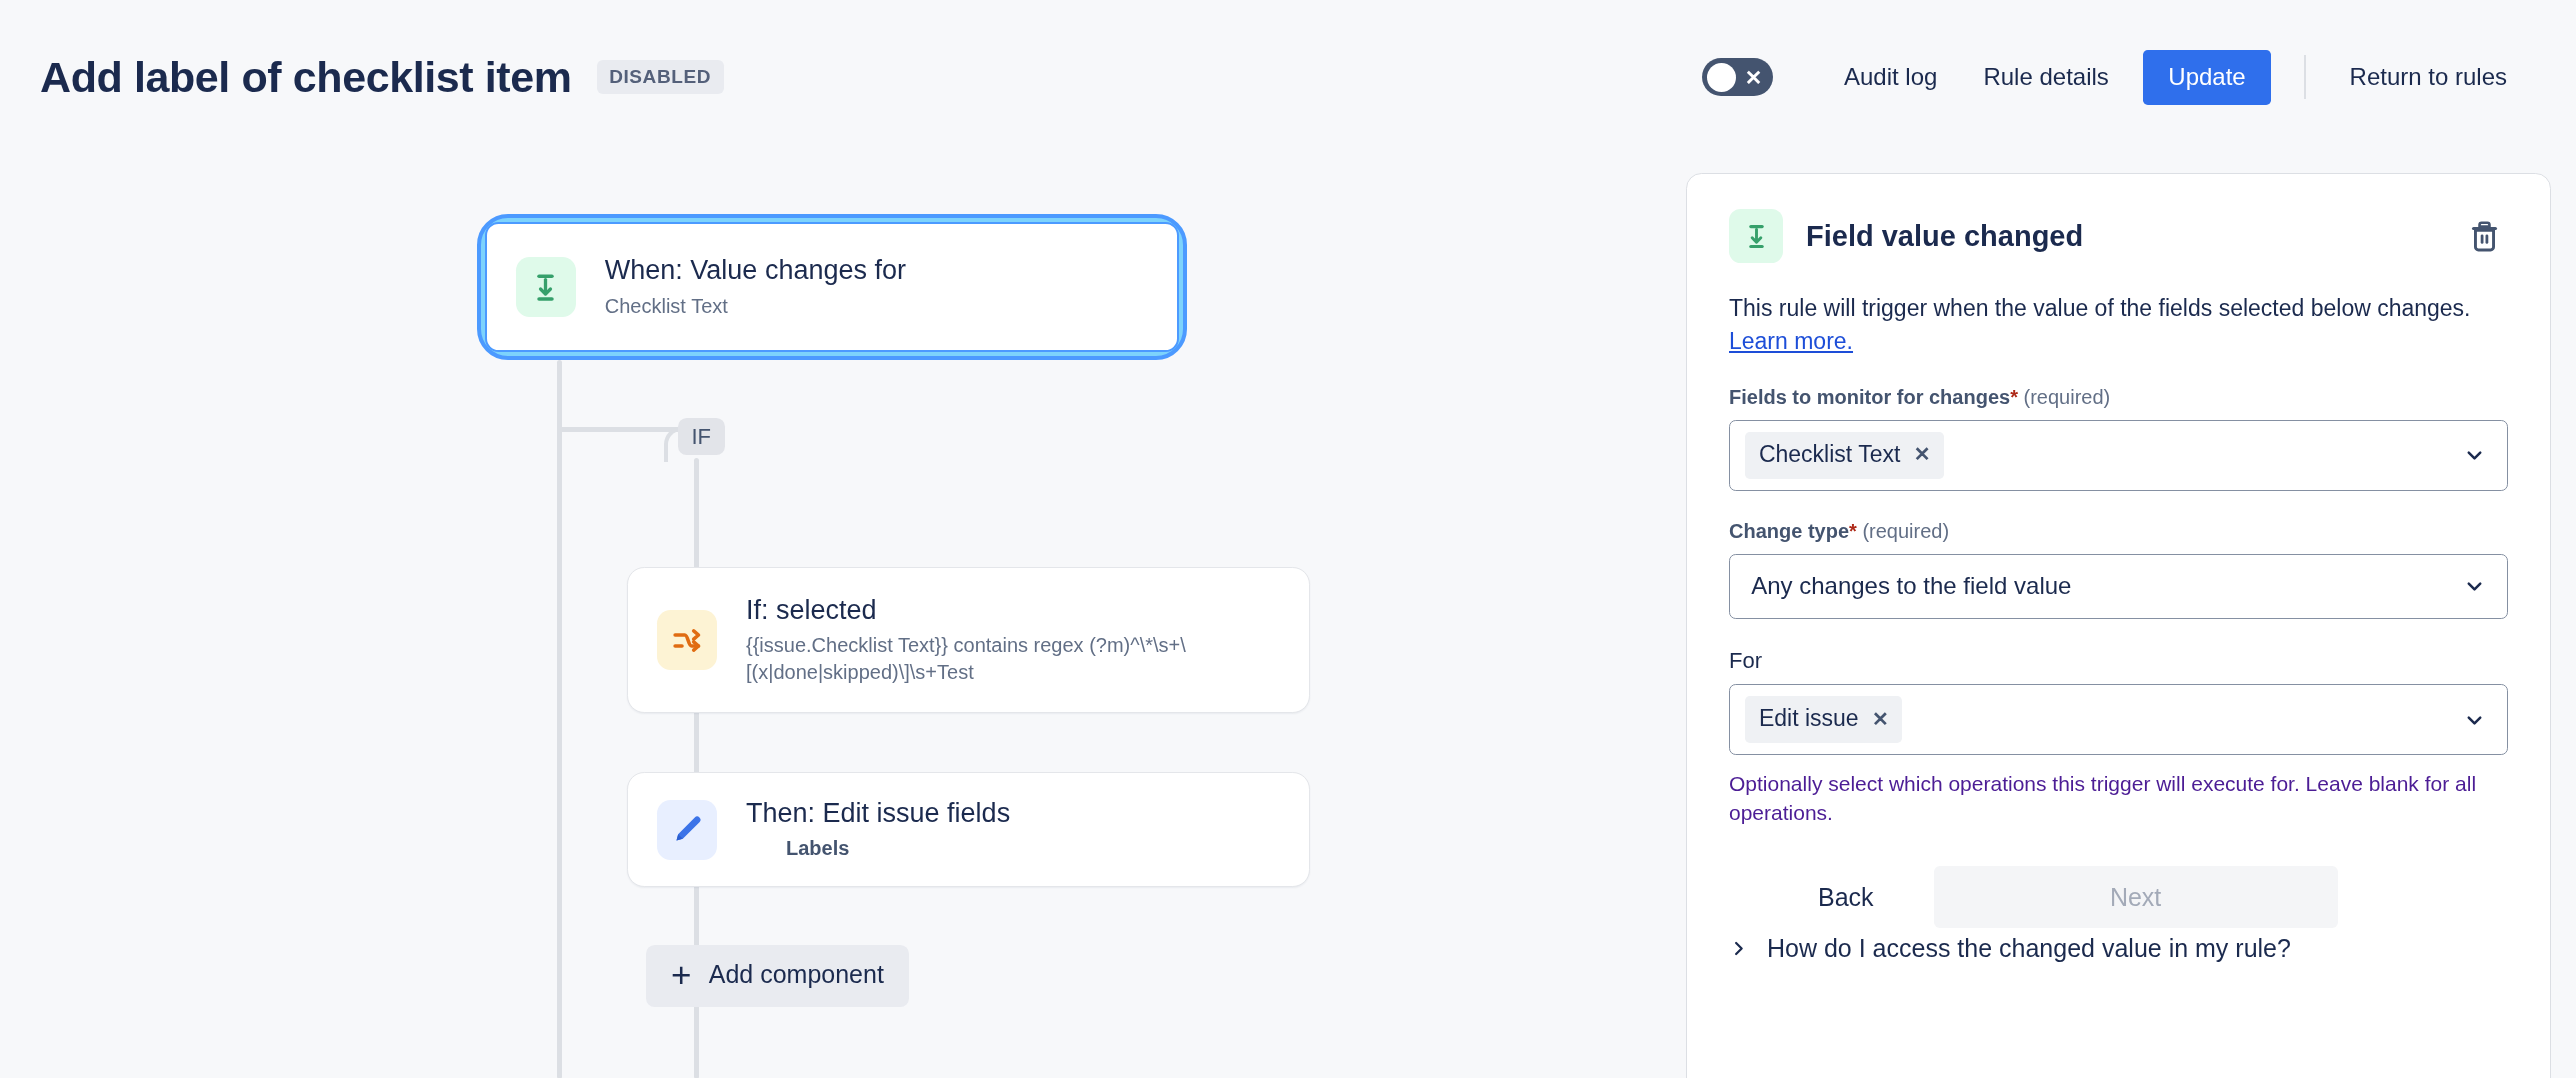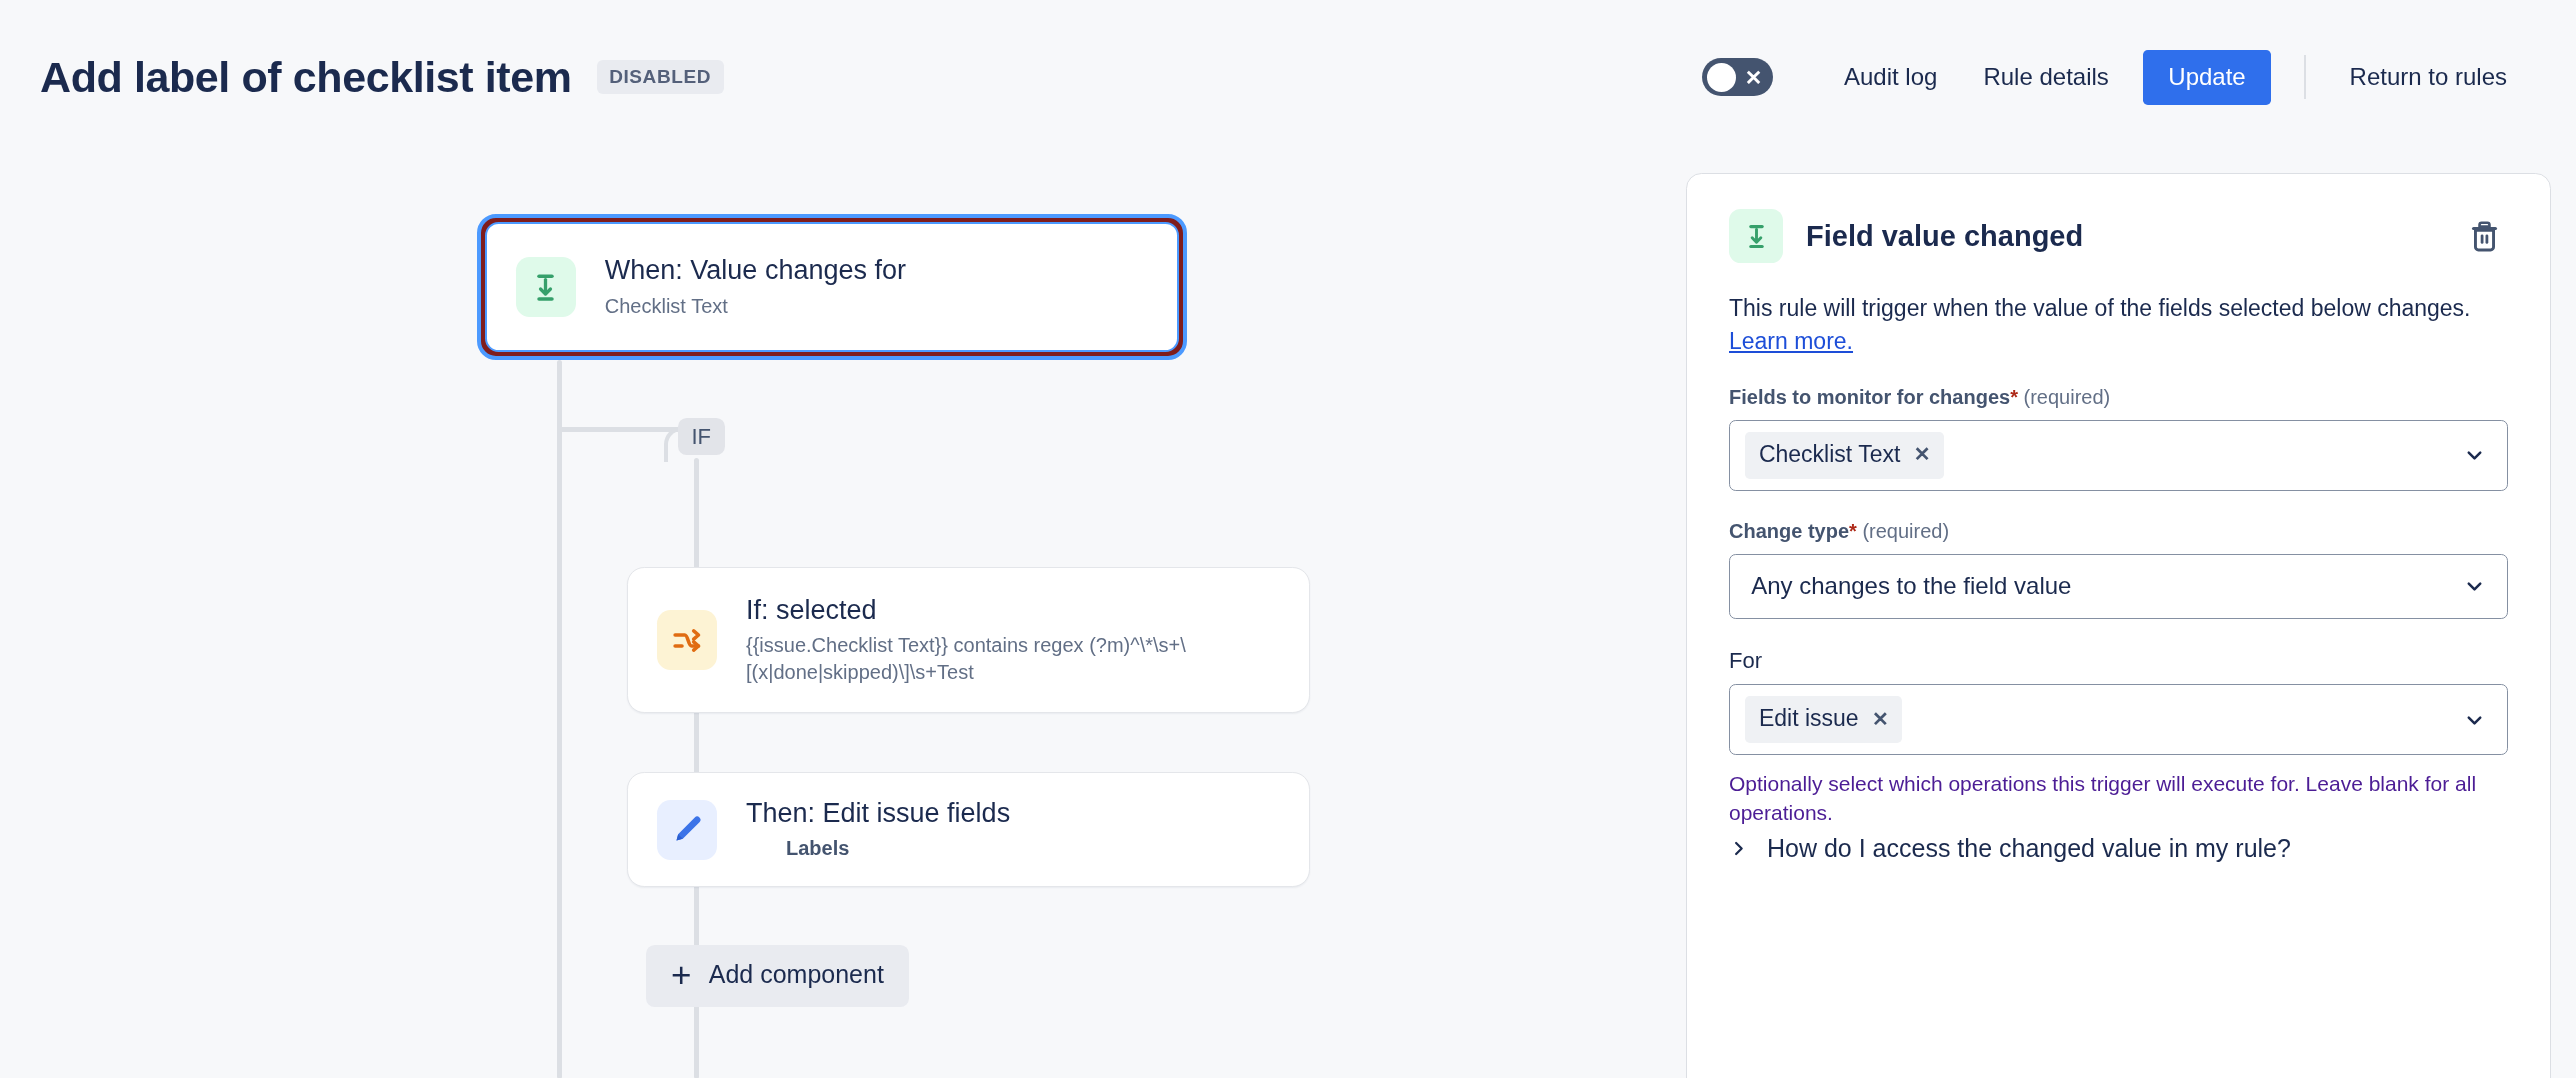--- a/index.html
+++ b/index.html
@@ -153,23 +153,23 @@
   }
 
   
   .trigger-wrap {
     position: absolute;
     left: 477px;
     top: 60px;
     width: 710px;
     height: 146px;
     border: 4.8px solid #4c9aff;
-    border-radius: 19px;
+    border-radius: 31px;
     padding: 3.8px;
-    background: #7f1d1d;
+    background: #7dd3fc;
   }
   .trigger-card {
     width: 100%;
     height: 100%;
     background: #ffffff;
     border: 2.9px solid #4c9aff;
     border-radius: 13.5px;
     display: flex;
     align-items: center;
     padding-left: 29px;
@@ -551,20 +551,24 @@
     </div>
     <span class="caret">
       <svg width="23" height="23" viewBox="0 0 24 24" aria-hidden="true">
           <path d="M6 9.5 L12 15.5 L18 9.5" stroke="#1b2a4e" stroke-width="2.6" fill="none" stroke-linecap="round" stroke-linejoin="round"></path>
         </svg>
     </span>
   </div>
 
   <div class="help-text">Optionally select which operations this trigger will execute for. Leave blank for all operations.</div>
 
+  <div class="btn-row">
+    <button class="btn-back">Back</button>
+    <button class="btn-next" disabled="">Next</button>
+  </div>
 
   <div class="expander">
     <span style="display:flex;">
       <svg width="19" height="21" viewBox="0 0 24 24" aria-hidden="true">
           <path d="M9 5 L16 12 L9 19" stroke="#1b2a4e" stroke-width="2.8" fill="none" stroke-linecap="round" stroke-linejoin="round"></path>
         </svg>
     </span>
     <span class="expander-label">How do I access the changed value in my rule?</span>
   </div>
 </div>

